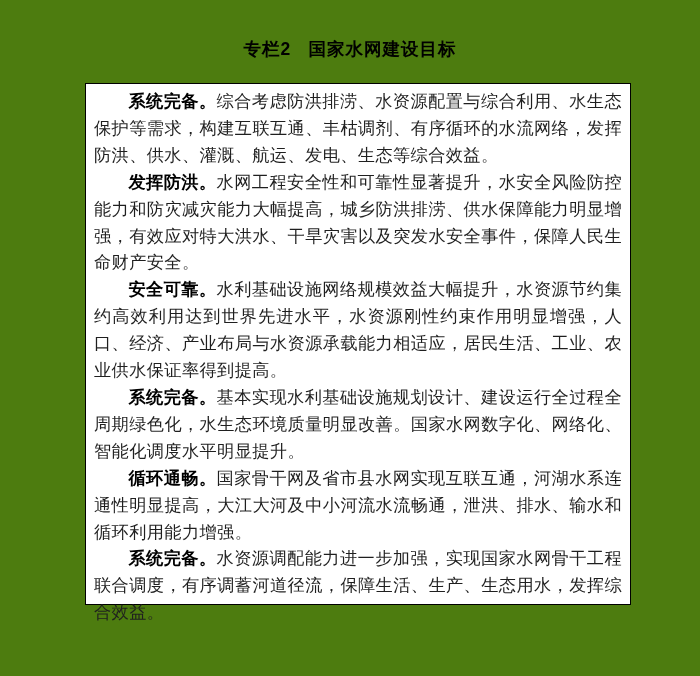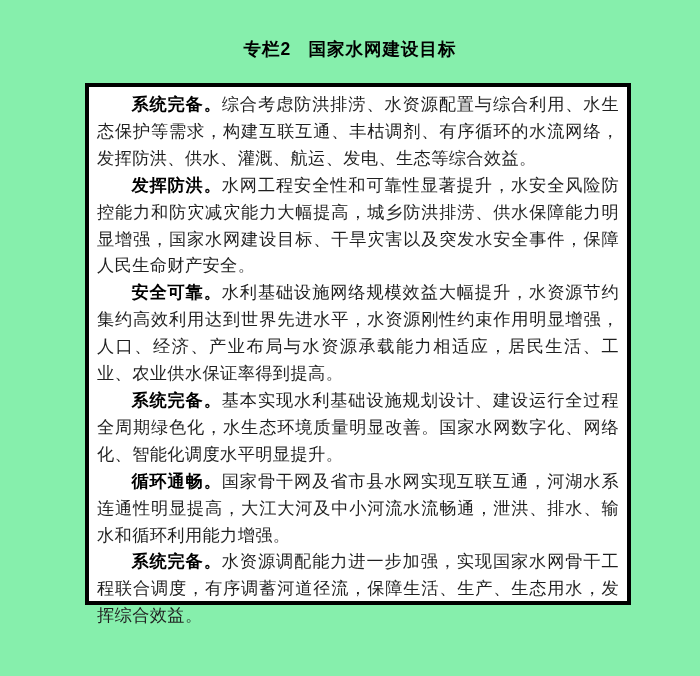--- a/index.html
+++ b/index.html
@@ -4,21 +4,21 @@
 <style>
   html, body {
     margin: 0;
     padding: 0;
     background: #ffffff;
   }
   .page {
     position: relative;
     width: 700px;
     height: 676px;
-    background: #86efac;
+    background: #4d7c0f;
     overflow: hidden;
     font-family: "Liberation Serif", "DejaVu Serif", serif;
     color: #1a1a1a;
   }
   .doc-title {
     position: absolute;
     top: 37px;
     left: 0;
     width: 700px;
     text-align: center;
@@ -32,21 +32,21 @@
     display: inline-block;
     width: 1em;
   }
   .panel {
     position: absolute;
     left: 85px;
     top: 83px;
     width: 546px;
     height: 522px;
     box-sizing: border-box;
-    border: 4px solid #000000;
+    border: 1px solid #000000;
     padding: 5px 8px 4px 8px;
     background: #ffffff;
   }
   .para {
     margin: 0;
     text-indent: 2em;
     text-align: justify;
     text-justify: inter-ideograph;
     font-size: 17.2px;
     line-height: 26.9px;
@@ -62,21 +62,21 @@
 <body>
 
 <div class="page">
 
   <div class="doc-title"><span>专栏2</span><span class="title-gap"></span><span>国家水网建设目标</span></div>
 
   <div class="panel">
 
     <p class="para"><span class="lead">系统完备。</span><span>综合考虑防洪排涝、水资源配置与综合利用、水生态保护等需求，构建互联互通、丰枯调剂、有序循环的水流网络，发挥防洪、供水、灌溉、航运、发电、生态等综合效益。</span></p>
 
-    <p class="para"><span class="lead">发挥防洪。</span><span>水网工程安全性和可靠性显著提升，水安全风险防控能力和防灾减灾能力大幅提高，城乡防洪排涝、供水保障能力明显增强，国家水网建设目标、干旱灾害以及突发水安全事件，保障人民生命财产安全。</span></p>
+    <p class="para"><span class="lead">发挥防洪。</span><span>水网工程安全性和可靠性显著提升，水安全风险防控能力和防灾减灾能力大幅提高，城乡防洪排涝、供水保障能力明显增强，有效应对特大洪水、干旱灾害以及突发水安全事件，保障人民生命财产安全。</span></p>
 
     <p class="para"><span class="lead">安全可靠。</span><span>水利基础设施网络规模效益大幅提升，水资源节约集约高效利用达到世界先进水平，水资源刚性约束作用明显增强，人口、经济、产业布局与水资源承载能力相适应，居民生活、工业、农业供水保证率得到提高。</span></p>
 
     <p class="para"><span class="lead">系统完备。</span><span>基本实现水利基础设施规划设计、建设运行全过程全周期绿色化，水生态环境质量明显改善。国家水网数字化、网络化、智能化调度水平明显提升。</span></p>
 
     <p class="para"><span class="lead">循环通畅。</span><span>国家骨干网及省市县水网实现互联互通，河湖水系连通性明显提高，大江大河及中小河流水流畅通，泄洪、排水、输水和循环利用能力增强。</span></p>
 
     <p class="para"><span class="lead">系统完备。</span><span>水资源调配能力进一步加强，实现国家水网骨干工程联合调度，有序调蓄河道径流，保障生活、生产、生态用水，发挥综合效益。</span></p>
 
   </div>

